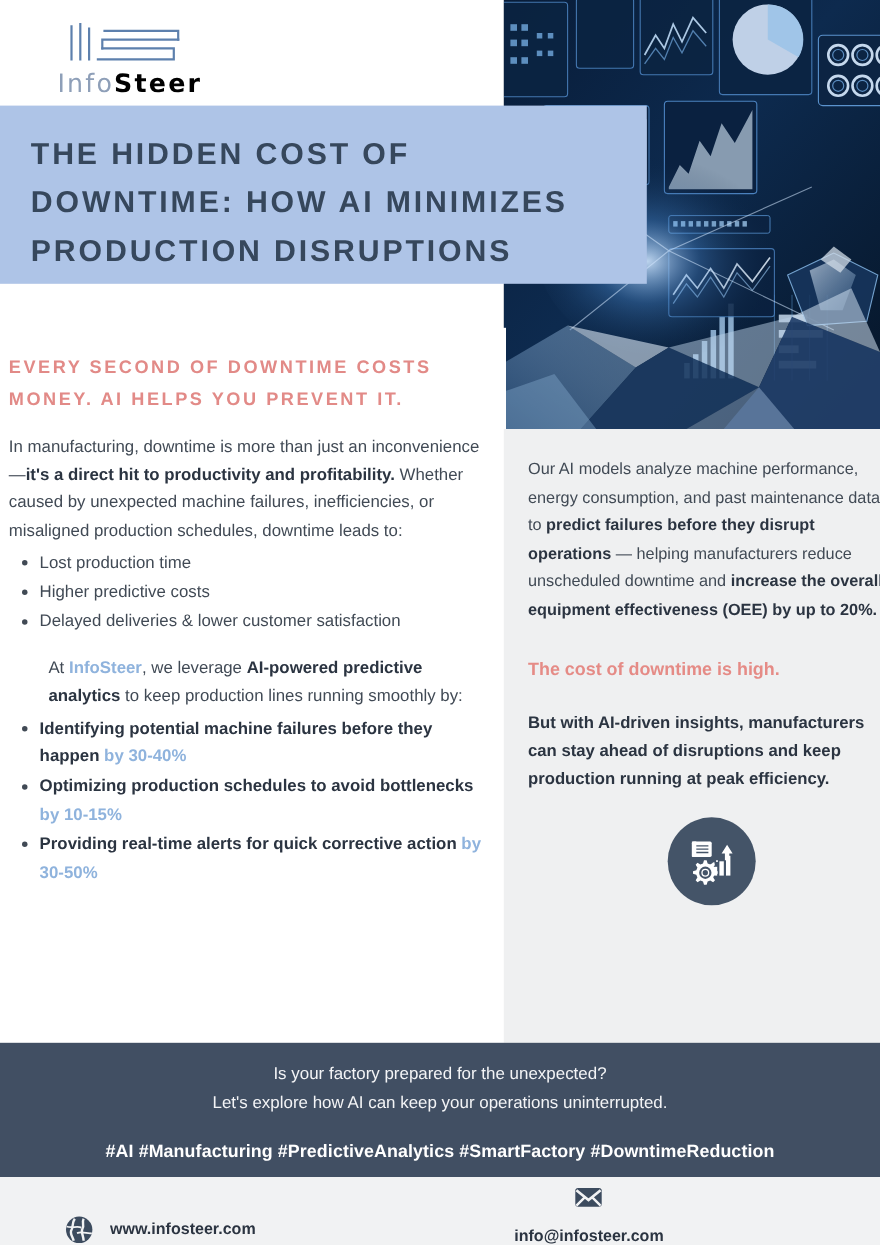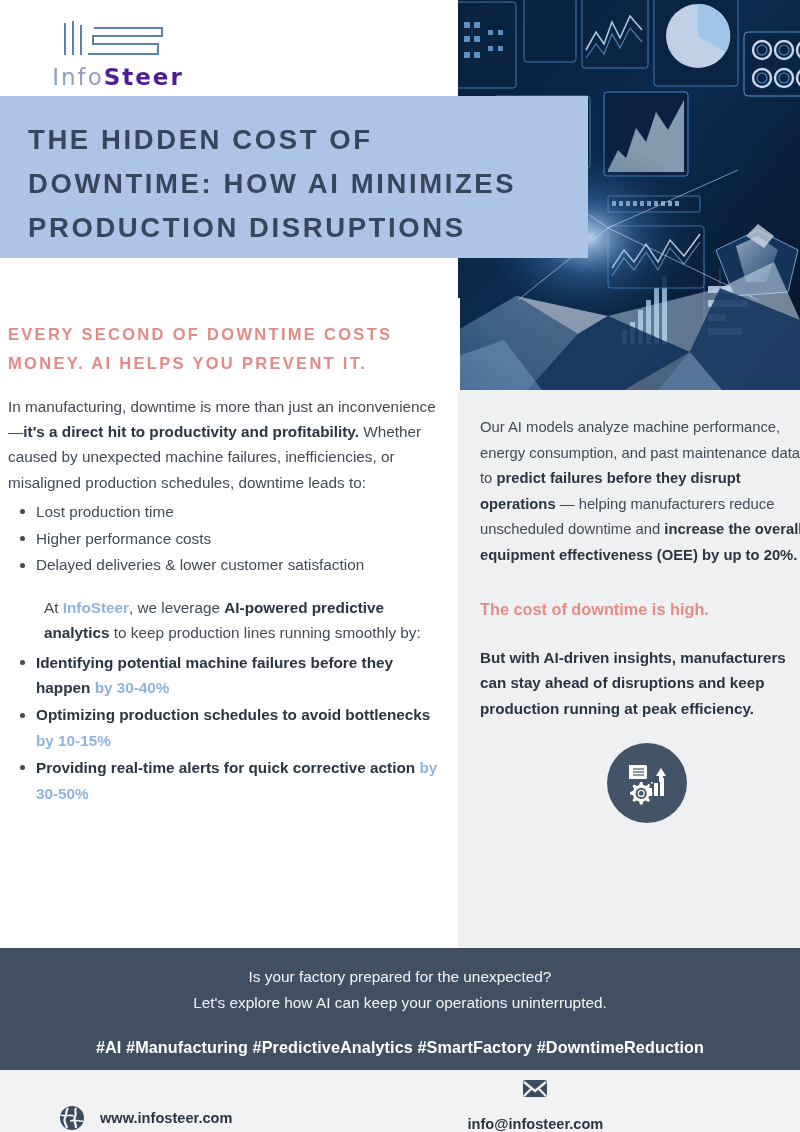--- a/index.html
+++ b/index.html
@@ -44,21 +44,21 @@
     position: absolute;
     left: 0px;
     top: 46px;
     width: 200px;
     text-align: center;
     font-size: 23px;
     letter-spacing: 2.0px;
     color: #8e9fb8;
     font-family: "DejaVu Sans", sans-serif;
   }
-  .logo-word .w2 { color: #4c1d95; font-weight: 600; }
+  .logo-word .w2 { color: #000000; font-weight: 600; }
 
   
   .title-band {
     position: absolute;
     left: 0;
     top: 96px;
     width: 588px;
     height: 162px;
     background: #aec4e7;
     box-sizing: border-box;
@@ -408,21 +408,21 @@
 
   <div class="left-col">
     <p class="kicker">EVERY SECOND OF DOWNTIME COSTS MONEY. AI HELPS YOU PREVENT IT.</p>
 
     <p class="body-text">
       <span>In manufacturing, downtime is more than just an inconvenience—</span><b>it's a direct hit to productivity and profitability.</b><span> Whether caused by unexpected machine failures, inefficiencies, or misaligned production schedules, downtime leads to:</span>
     </p>
 
     <ul class="dots">
       <li>Lost production time</li>
-      <li>Higher performance costs</li>
+      <li>Higher predictive costs</li>
       <li>Delayed deliveries &amp; lower customer satisfaction</li>
     </ul>
 
     <p class="body-text gap-para">
       <span>At </span><span class="accent-blue">InfoSteer</span><span>, we leverage </span><b>AI-powered predictive analytics</b><span> to keep production lines running smoothly by:</span>
     </p>
 
     <ul class="dots bold">
       <li><span>Identifying potential machine failures before they happen</span><span class="pct"> by 30-40%</span></li>
       <li><span>Optimizing production schedules to avoid bottlenecks</span><span class="pct"> by 10-15%</span></li>

